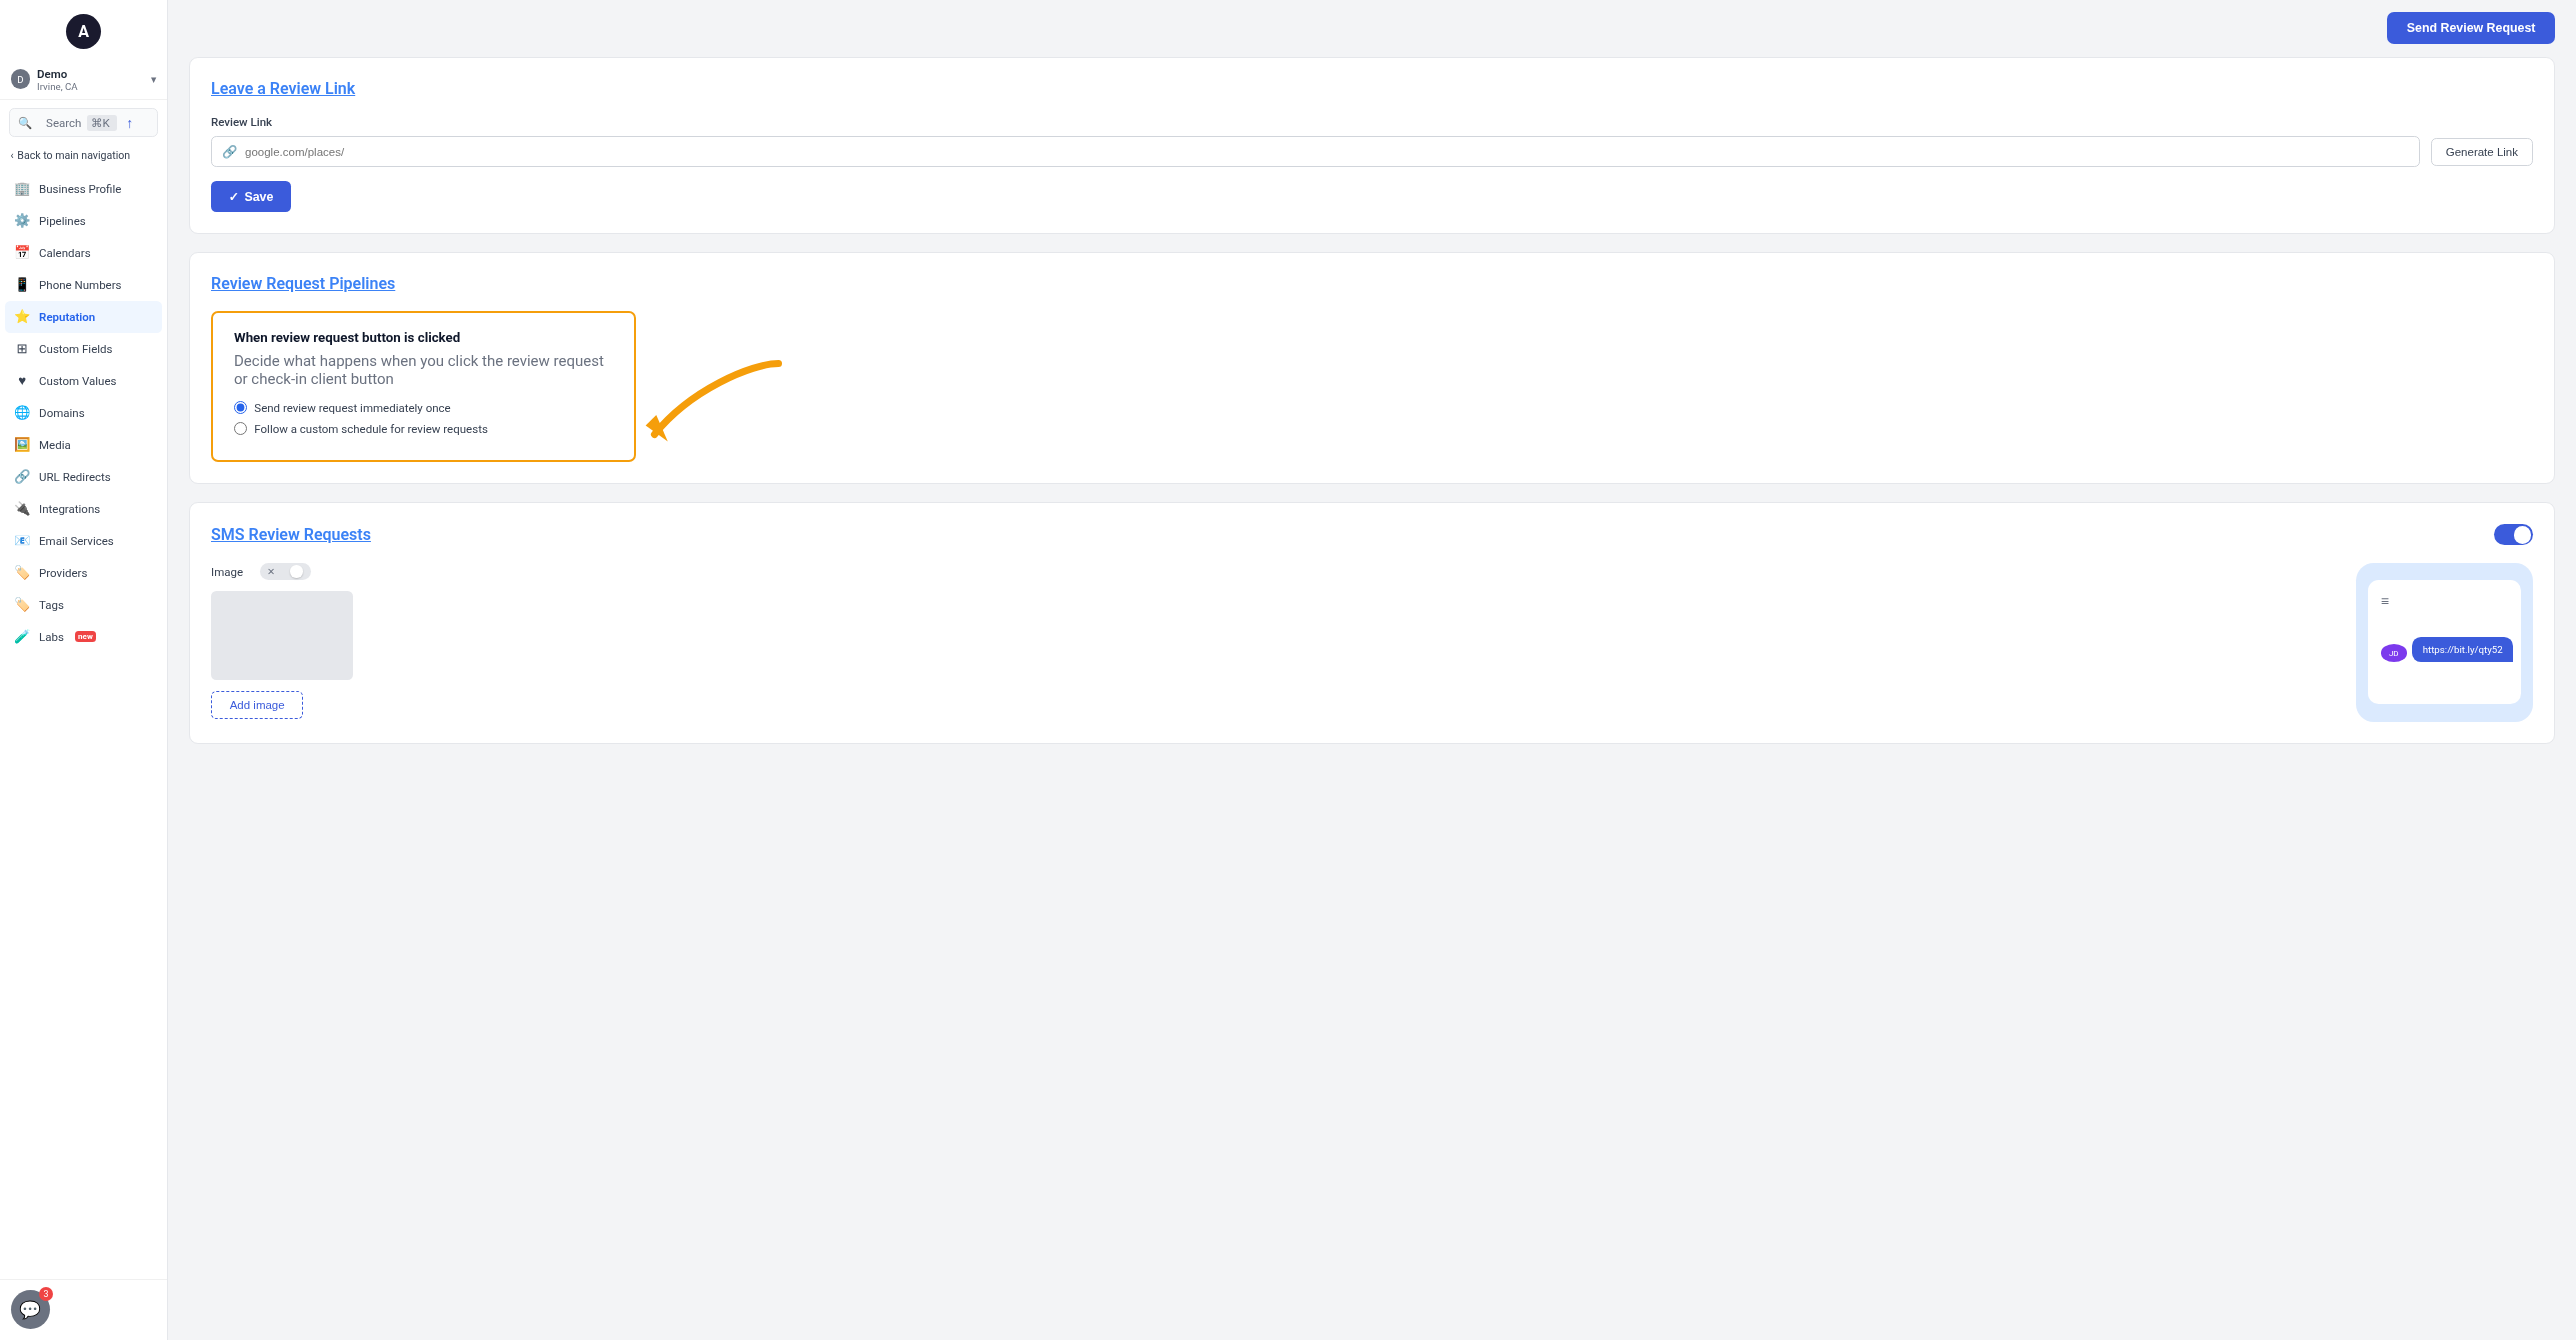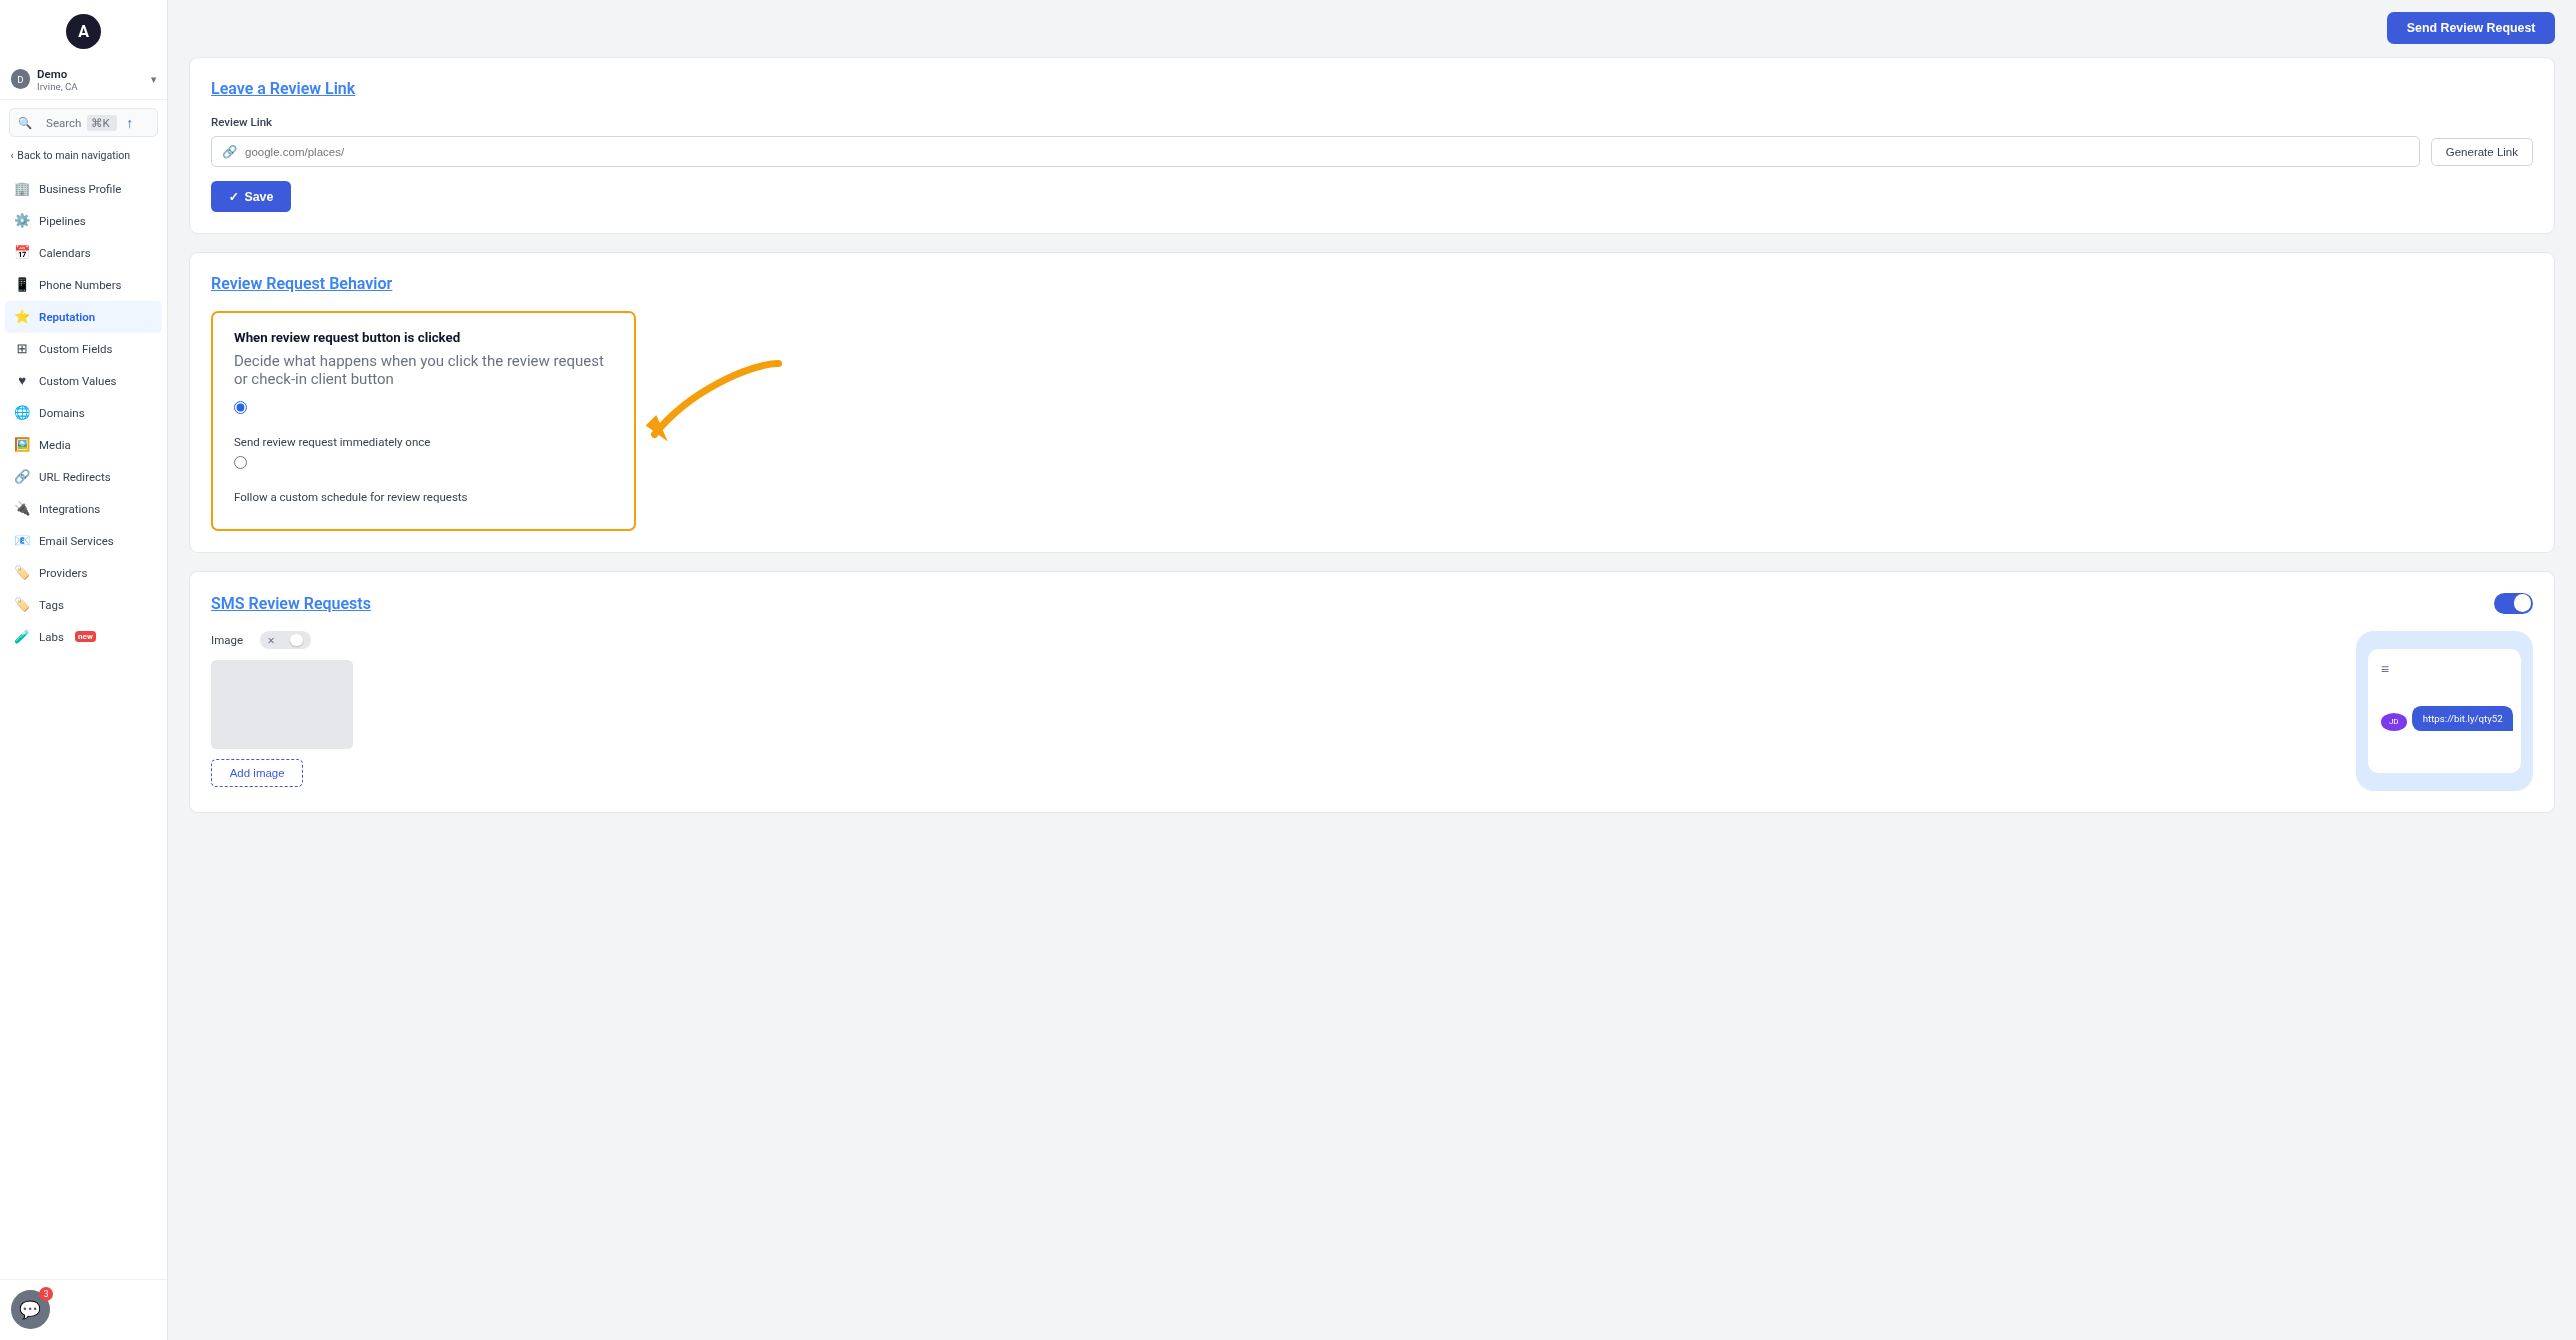--- a/index.html
+++ b/index.html
@@ -337,26 +337,26 @@
     }
 
     .behavior-desc {
       font-size: 15px;
       color: #6b7280;
       margin-bottom: 12.4px;
     }
 
     .radio-option {
       display: flex;
-      gap: 21px;
+      align-items: center;
+      gap: 7px;
       margin-bottom: 7px;
       font-size: 11.5px;
       color: #374151;
       cursor: pointer;
-      flex-direction: column;
     }
 
     .radio-option input[type="radio"] {
       accent-color: #2563eb;
       width: 13.3px;
       height: 13.3px;
     }
 
     .review-request-section {
       background: #fff;
@@ -608,21 +608,21 @@
         </div>
         <button class="btn-secondary">Generate Link</button>
       </div>
       <button class="btn-save">
         <span>✓</span>
         <span>Save</span>
       </button>
     </div>
 
     <div class="section-card-behavior" style="background:#fff;border-radius:8.9px;padding:21px;margin-bottom:17.7px;border:0.9px solid #e5e7eb;position:relative;">
-      <div class="section-title">Review Request Behavior</div>
+      <div class="section-title">Review Request Pipelines</div>
 
       <div style="position:relative;display:inline-block;">
         
         <div class="behavior-card">
           <div class="behavior-title">When review request button is clicked</div>
           <div class="behavior-desc">Decide what happens when you click the review request or check-in client button</div>
           <label class="radio-option">
             <input type="radio" name="behavior" checked="" style="">
             <span>Send review request immediately once</span>
           </label>

